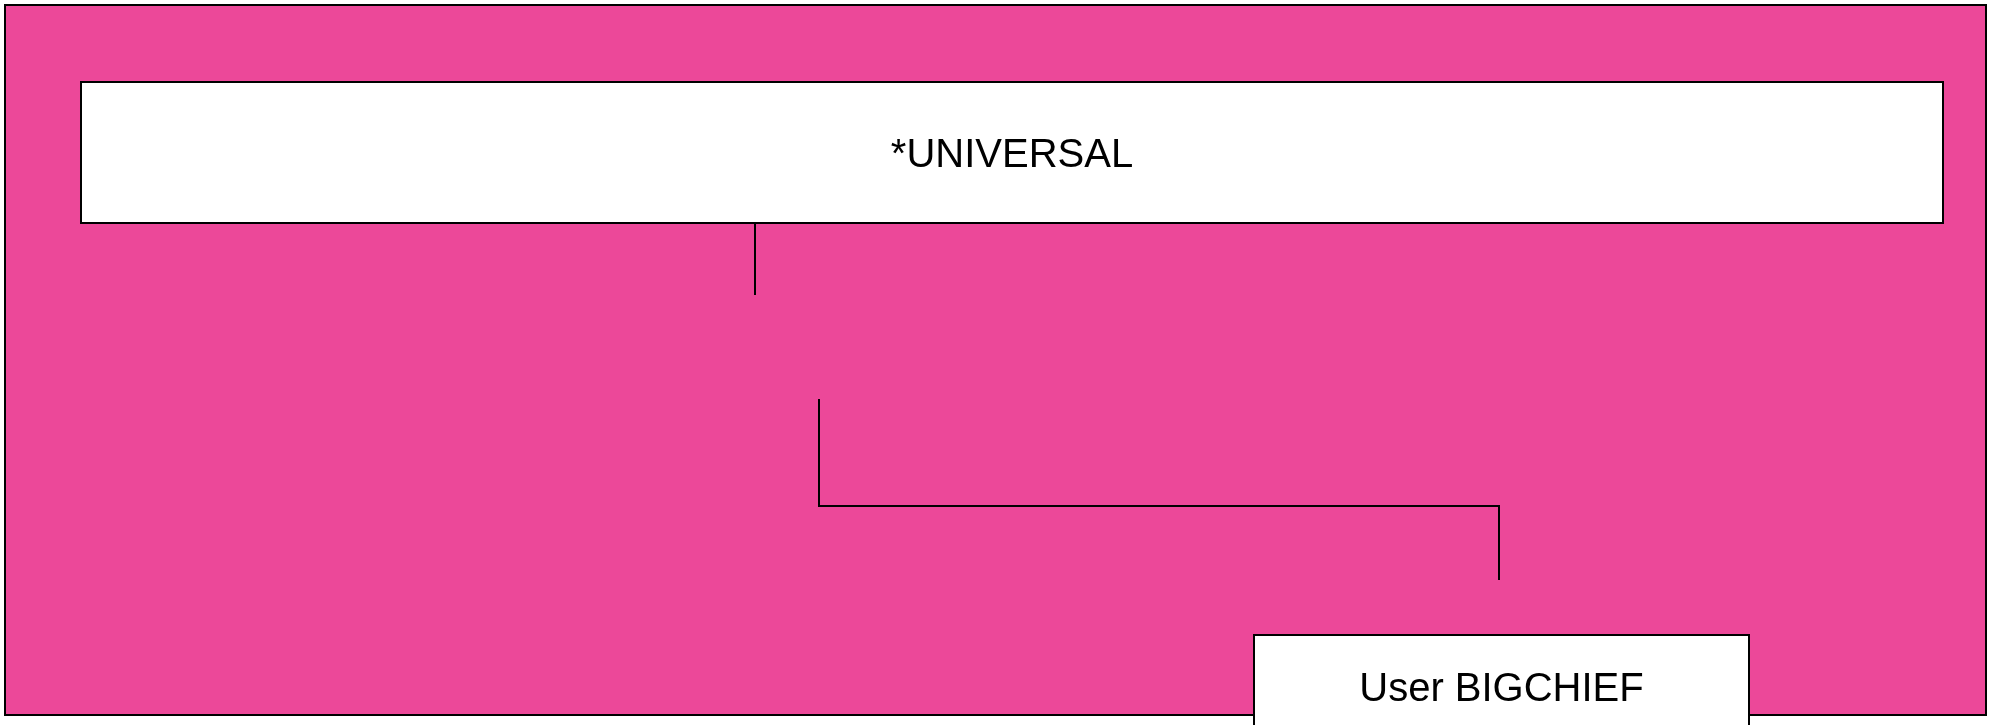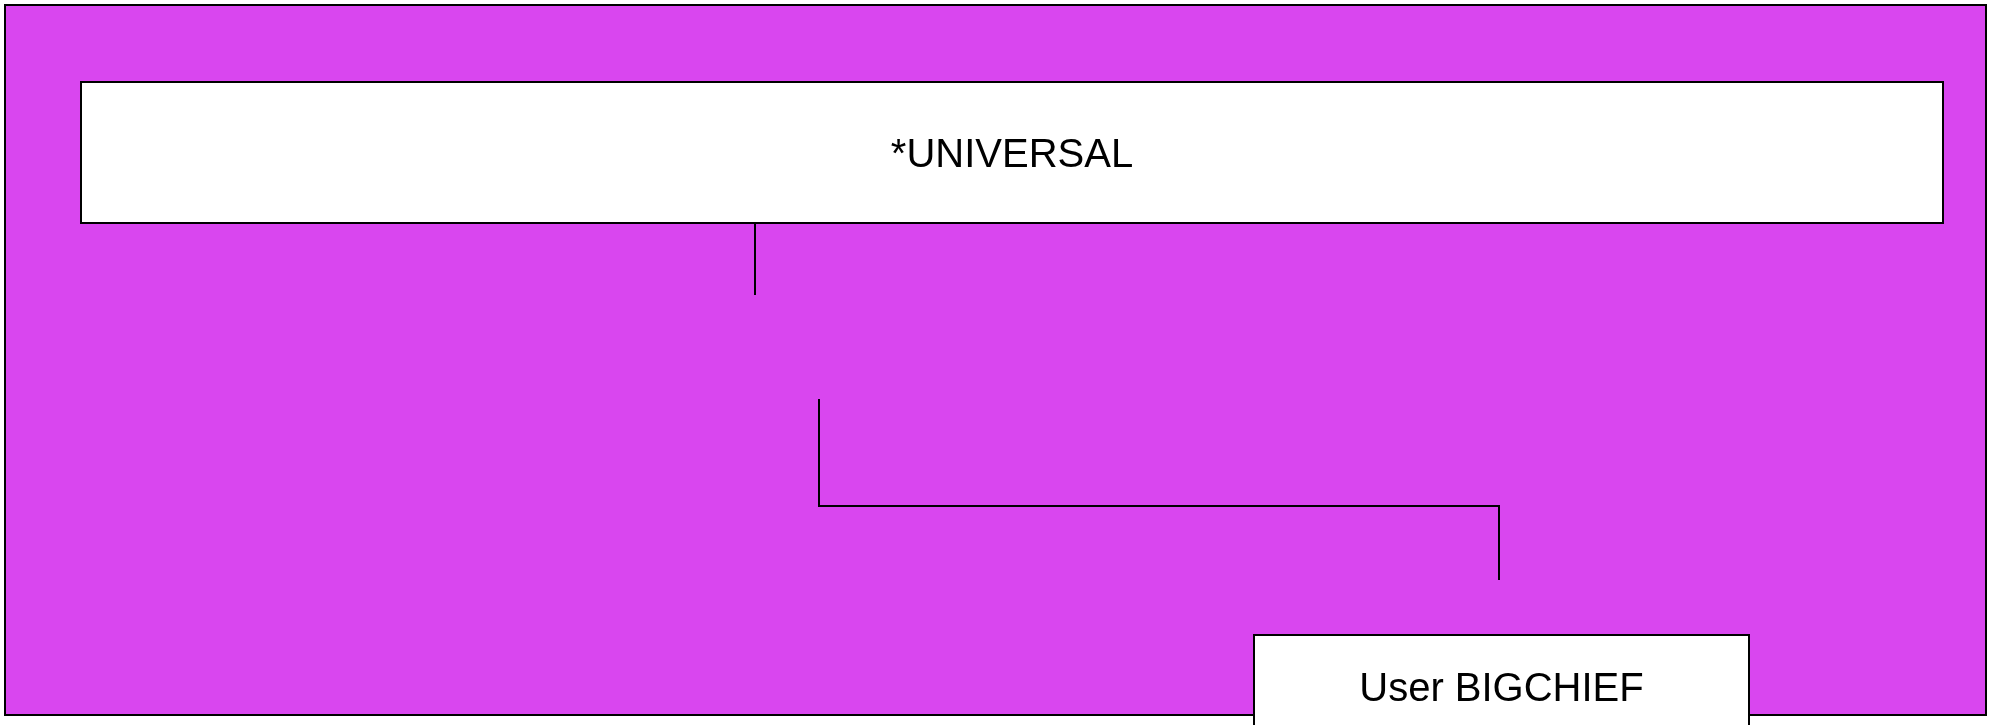--- a/index.html
+++ b/index.html
@@ -19,21 +19,21 @@
     overflow: hidden;
   }
   .outer-frame {
     position: absolute;
     left: 4px;
     top: 4px;
     width: 1983px;
     height: 712px;
     border: 2px solid #000000;
     box-sizing: border-box;
-    background: #d946ef;
+    background: #ec4899;
   }
   .node-box {
     position: absolute;
     box-sizing: border-box;
     border: 2px solid #000000;
     background: #ffffff;
     display: flex;
     align-items: center;
     justify-content: center;
   }

